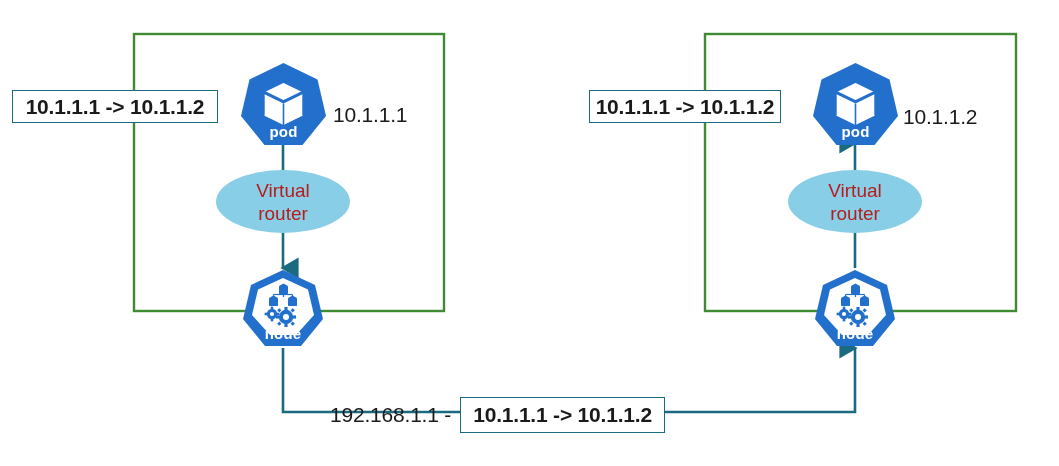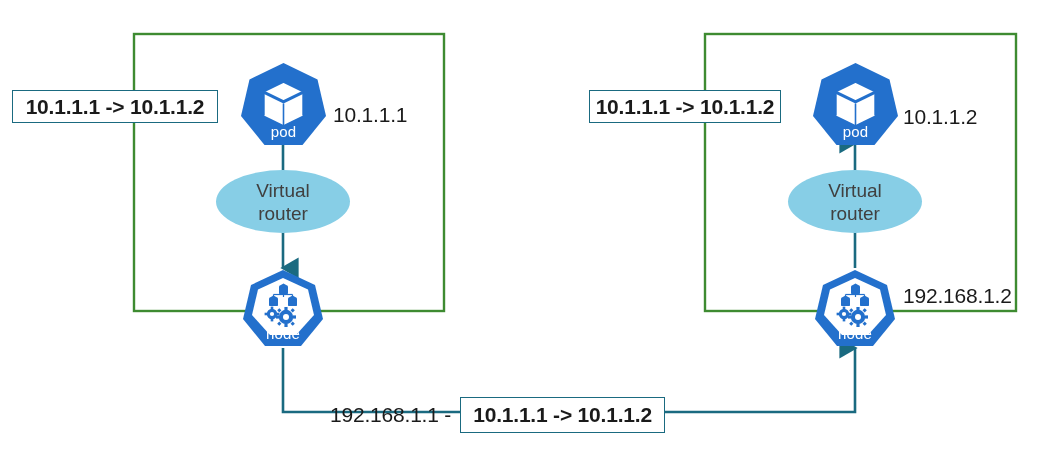--- a/index.html
+++ b/index.html
@@ -56,36 +56,37 @@
     letter-spacing: -0.2px;
   }
   .vrouter {
     position: absolute;
     border-radius: 50%;
     background: #87CEE6;
     display: flex;
     flex-direction: column;
     align-items: center;
     justify-content: center;
-    color: #404040;
+    color: #b91c1c;
     font-size: 19px;
     line-height: 23px;
     text-align: center;
   }
   .k8s-icon {
     position: absolute;
   }
   .k8s-icon .k8s-caption {
     position: absolute;
     left: 0;
     width: 100%;
     text-align: center;
     color: #ffffff;
     font-size: 15px;
     letter-spacing: 0.2px;
+    font-weight: bold;
   }
   .bottom-strip {
     position: absolute;
     display: flex;
     align-items: center;
     white-space: nowrap;
     margin-top: 30px;
   }
   .bottom-strip .side-text {
     font-size: 21px;
@@ -260,20 +261,19 @@
 
   <div class="vrouter" style="left:788px; top:170px; width:134px; height:63px;">
     <span>Virtual</span>
     <span>router</span>
   </div>
 
   <div class="k8s-icon" style="left:819px; top:270px; width:72px; height:76px;">
     <span class="k8s-caption" style="top:55px;">node</span>
   </div>
 
-  <div class="ip-label" style="left:903px; top:284px;">192.168.1.2</div>
 
   <div class="bottom-strip" style="left:330px; top:367px;">
     <span class="side-text">192.168.1.1 -</span>
     <span class="mid-box">10.1.1.1 -&gt; 10.1.1.2</span>
   </div>
 
 </div>
 
 </body></html>

